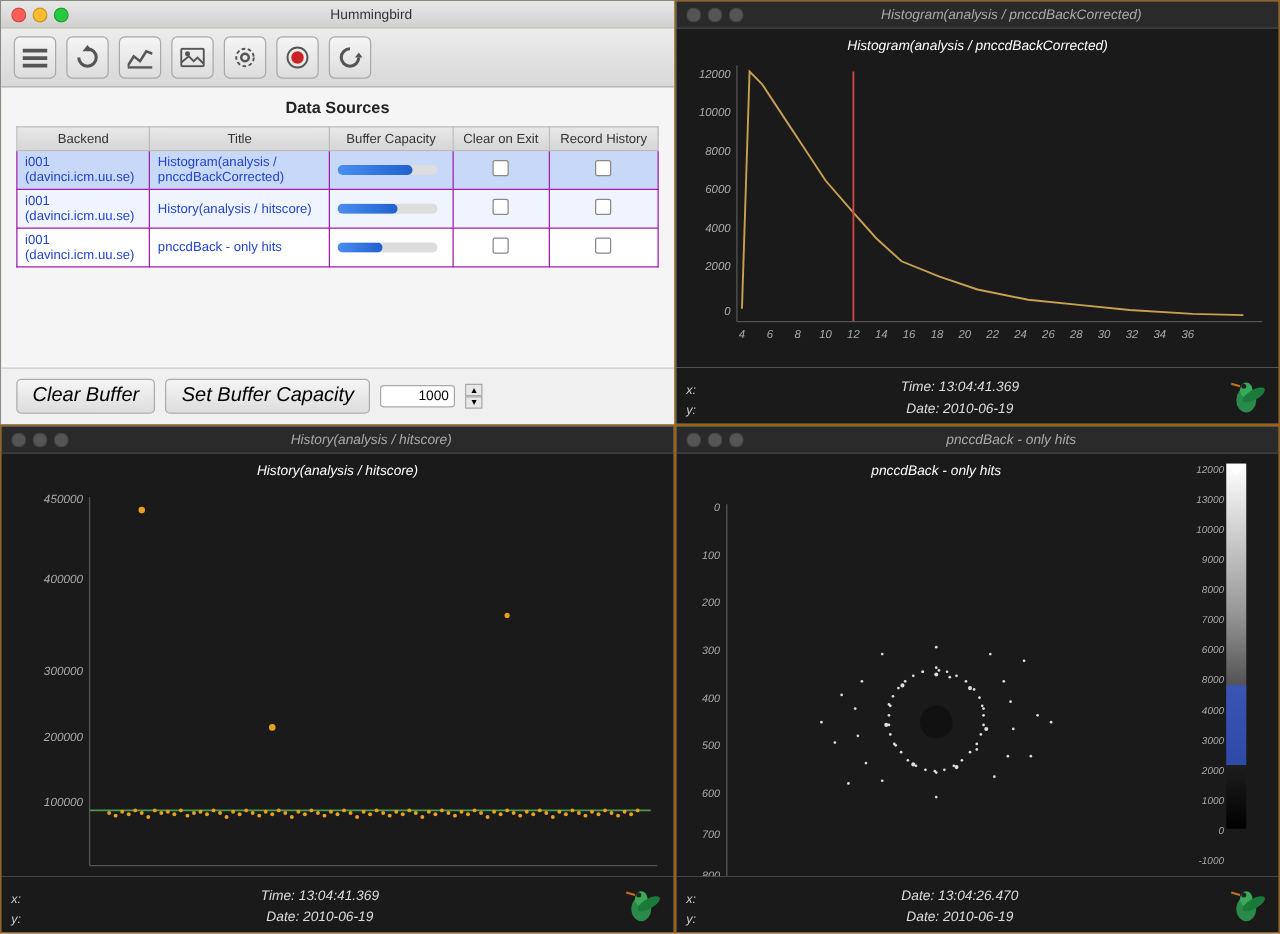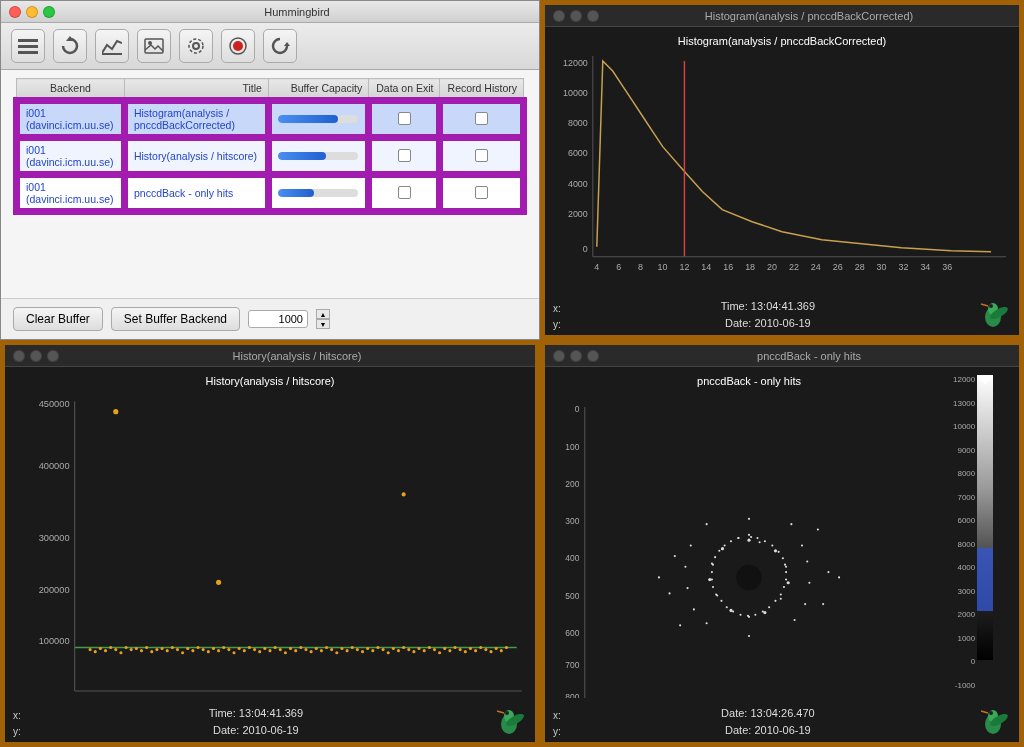--- a/index.html
+++ b/index.html
@@ -16,24 +16,25 @@
     }
 
     
     .window {
       border: 1px solid #888;
       background: #fef9c3;
       display: flex;
       flex-direction: column;
     }
     .window-dark {
-      border: 5px solid #a16207;
+      border: 1px solid #a16207;
       background: #ffffff;
       display: flex;
       flex-direction: column;
+      font-style: italic;
     }
     .title-bar {
       background: linear-gradient(to bottom, #e8e8e8, #d0d0d0);
       height: 22px;
       display: flex;
       align-items: center;
       padding: 0 8px;
       border-bottom: 1px solid #aaa;
       flex-shrink: 0;
     }
@@ -112,27 +113,27 @@
     }
     .ds-table {
       width: 100%;
       border-collapse: collapse;
       font-size: 10.5px;
     }
     .ds-table th {
       background: linear-gradient(to bottom, #e8e8e8, #d5d5d5);
       border: 1px solid #bbb;
       padding: 3px 6px;
-      text-align: right;
+      text-align: center;
       font-weight: normal;
       color: #333;
     }
     .ds-table th:first-child { text-align: center; }
     .ds-table td {
-      border: 7px solid #a21caf;
+      border: 1px solid #a21caf;
       padding: 3px 6px;
       vertical-align: middle;
     }
     .ds-table tr:nth-child(odd) { background: #fff; }
     .ds-table tr:nth-child(even) { background: #eff4ff; }
     .ds-table tr.selected { background: #c8d8f8; }
 
     .progress-bar {
       width: 80px; height: 8px;
       background: #ddd;
@@ -161,21 +162,22 @@
       gap: 8px;
       border-top: 1px solid #ccc;
       background: #f0f0f0;
     }
     .ctrl-btn {
       padding: 4px 12px;
       background: linear-gradient(to bottom, #f5f5f5, #ddd);
       border: 1px solid #aaa;
       border-radius: 4px;
       cursor: pointer;
-      font-size: 12px;
+      font-size: 16px;
+      font-style: italic;
     }
     .num-input {
       width: 60px;
       padding: 2px 4px;
       border: 1px solid #aaa;
       border-radius: 3px;
       font-size: 11px;
       text-align: right;
       background: #fff;
     }
@@ -283,27 +285,28 @@
       </div>
       <div class="toolbar-btn">
         <svg width="20" height="20" viewBox="0 0 20 20">
           <path d="M10 3 A7 7 0 1 0 17 10" fill="none" stroke="#555" stroke-width="2.5"></path>
           <polygon points="17,6 20,10 14,10" fill="#555"></polygon>
         </svg>
       </div>
     </div>
 
     <div class="data-sources-panel">
+      <div class="panel-title">Data Sources</div>
       <table class="ds-table">
         <thead>
           <tr>
             <th>Backend</th>
             <th>Title</th>
             <th>Buffer Capacity</th>
-            <th>Data on Exit</th>
+            <th>Clear on Exit</th>
             <th>Record History</th>
           </tr>
         </thead>
         <tbody>
           <tr class="selected">
             <td>
               <span style="color:#2244cc">i001<br>(davinci.icm.uu.se)</span>
             </td>
             <td style="color:#2244cc">Histogram(analysis /<br>pnccdBackCorrected)</td>
             <td>
@@ -339,21 +342,21 @@
             </td>
             <td class="checkbox-cell"><div class="cb"></div></td>
             <td class="checkbox-cell"><div class="cb"></div></td>
           </tr>
         </tbody>
       </table>
     </div>
 
     <div class="bottom-controls">
       <button class="ctrl-btn">Clear Buffer</button>
-      <button class="ctrl-btn">Set Buffer Backend</button>
+      <button class="ctrl-btn">Set Buffer Capacity</button>
       <input class="num-input" type="text" value="1000" style="">
       <div class="stepper">
         <div class="stepper-btn">▲</div>
         <div class="stepper-btn">▼</div>
       </div>
     </div>
   </div>
 </div>
 
 <div class="window-dark">

